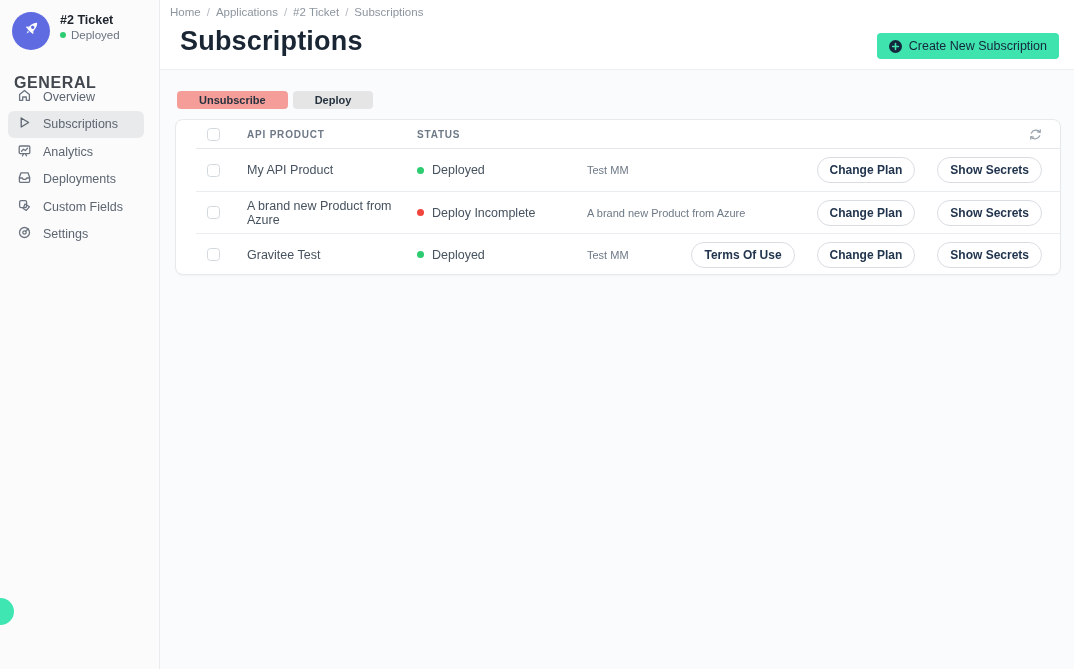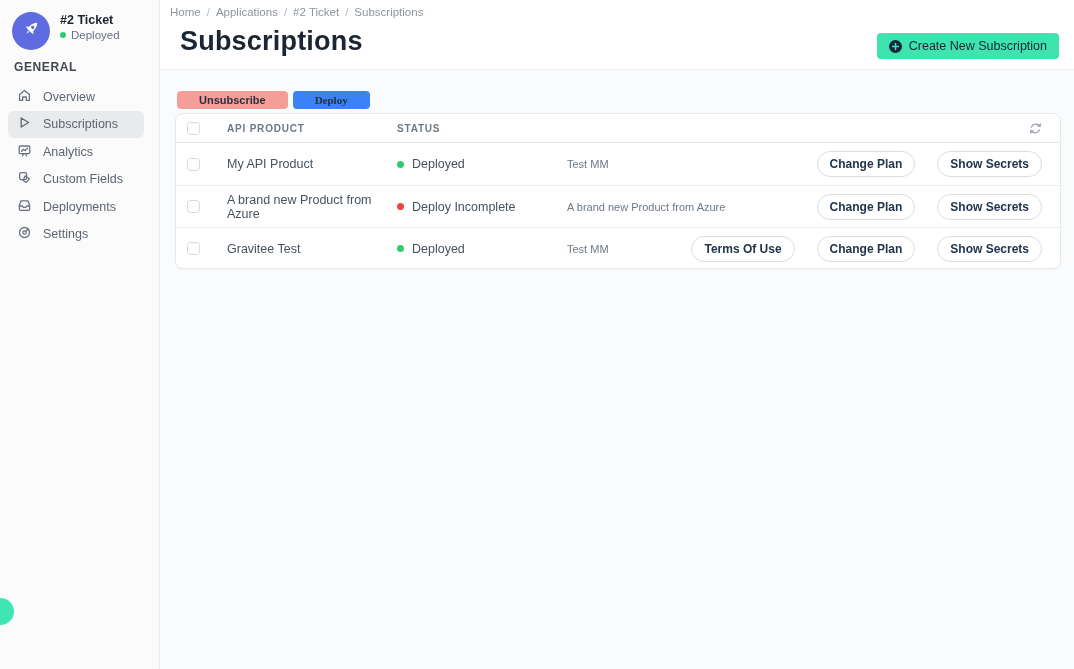--- a/index.html
+++ b/index.html
@@ -9,21 +9,21 @@
   
   .sidebar { position:absolute; left:0; top:0; bottom:0; width:160px; background:#fbfbfc; border-right:1px solid #e9ebee; }
   .avatar { position:absolute; left:12px; top:12px; width:38px; height:38px; border-radius:50%;
             background:#5f6be0; display:flex; align-items:center; justify-content:center; }
   .app-name { position:absolute; left:60px; top:13px; font-size:12.5px; font-weight:bold; color:#1e242c; white-space:nowrap; }
   .app-status { position:absolute; left:60px; top:29px; display:flex; align-items:center; gap:5px; font-size:11.5px; color:#6a7380; }
   .dot { width:7px; height:7px; border-radius:50%; display:inline-block; flex:0 0 auto; }
   .dot.sm { width:6px; height:6px; }
   .dot.success { background:#2ecc71; }
   .dot.error { background:#f2453d; }
-  .section-label { position:absolute; left:14px; top:60px; font-size:12px; font-weight:bold; letter-spacing:0.6px; color:#42474e; }
+  .section-label { position:absolute; left:14px; top:74px; font-size:16px; font-weight:bold; letter-spacing:0.6px; color:#42474e; }
   .nav { position:absolute; left:0; top:83px; right:0; }
   .nav-item { display:flex; align-items:center; height:27.5px; padding-left:17px; gap:11px;
               font-size:12.5px; color:#5c6570; cursor:pointer; }
   .nav-item.active { background:#e9eaec; border-radius:6px; margin:0 15px 0 8px; padding-left:9px; }
   .nav-item svg { flex:0 0 auto; }
 
   
   .main-header { position:absolute; left:160px; right:0; top:0; height:70px; background:#ffffff; border-bottom:1px solid #edeff2; }
   .breadcrumb { position:absolute; left:10px; top:6px; font-size:11.5px; color:#8d959f; display:flex; gap:6px;justify-content:flex-end; }
   .breadcrumb .sep { color:#b3bac2; }
@@ -31,24 +31,24 @@
   .create-btn { position:absolute; right:15px; top:33px; height:26px; display:flex; align-items:center; gap:7px;
                 padding:0 12px; border:none; border-radius:4px; background:#3fe3ae; cursor:pointer;
                 font-family:inherit; font-size:12.5px; font-weight:normal; color:#14263c; }
 
   
   .content { position:absolute; left:160px; right:0; top:70px; bottom:0; background:#fafbfc; }
   .pills { position:absolute; left:17px; top:21px; display:flex; gap:5px; }
   .pill { height:18px; display:flex; align-items:center; padding:0 22px; border:none; border-radius:4px;
           font-family:inherit; font-size:11px; font-weight:bold; color:#25313e; cursor:pointer; }
   .pill.unsubscribe { background:#f59e99; }
-  .pill.deploy { background:#3b82f6;font-family:Liberation Serif, serif; }
-
-  .card { position:absolute; left:15px; right:13px; top:43px; height:156px; background:#ffffff;
-          border:1px solid #e7eaec; border-radius:8px; box-shadow:0 1px 2px rgba(20,30,50,0.04); overflow:hidden; }
+  .pill.deploy { background:#e5e5e5; }
+
+  .card { position:absolute; left:15px; right:13px; top:49px; height:156px; background:#ffffff;
+          border:1px solid #e7eaec; border-radius:8px; box-shadow:0 1px 2px rgba(20,30,50,0.04); overflow:hidden;padding-left:20px; }
   .tgrid { display:grid; grid-template-columns:40px 170px 170px 1fr auto; align-items:center; padding:0 18px 0 11px; }
   .thead { height:29px; border-bottom:1px solid #e4e7eb; }
   .th { font-size:10px; font-weight:bold; letter-spacing:0.8px; color:#6e7987; text-transform:uppercase; }
   .trow { height:42px; border-top:1px solid #eaedf0; }
   .trow:first-of-type { border-top:none; }
   .cell-product { font-size:12.5px; color:#46525f; }
   .cell-status { display:flex; align-items:center; gap:8px; font-size:12.5px; color:#46525f; }
   .cell-plan { font-size:11px; color:#6e7987; }
   .cell-actions { display:flex; gap:22px; justify-self:end; }
   .action-btn { height:26px; padding:0 12px; border:1px solid #d9dde2; border-radius:14px; background:#ffffff;
@@ -104,35 +104,35 @@
         <svg width="15" height="15" viewBox="0 0 15 15" fill="none" stroke="#6b7480" stroke-width="1.3" stroke-linejoin="round" stroke-linecap="round">
           <rect x="2.2" y="3" width="10.6" height="7.6" rx="1"></rect>
           <path d="M4.5 8.3 L6.5 6.2 L8.3 7.6 L10.5 5.2"></path>
           <path d="M5.5 12.8 L6.6 10.6 M9.5 12.8 L8.4 10.6"></path>
         </svg>
       </span>
       <span>Analytics</span>
     </div>
     <div class="nav-item">
       <span>
+        <svg width="15" height="15" viewBox="0 0 15 15" fill="none" stroke="#6b7480" stroke-width="1.3" stroke-linejoin="round" stroke-linecap="round">
+          <path d="M4 2.8 H11 L12.6 7.3 V11.3 A1 1 0 0 1 11.6 12.3 H3.4 A1 1 0 0 1 2.4 11.3 V7.3 Z"></path>
+          <path d="M2.4 8 H5.4 L6.2 9.3 H8.8 L9.6 8 H12.6"></path>
+        </svg>
+      </span>
+      <span>Deployments</span>
+    </div>
+    <div class="nav-item">
+      <span>
         <svg width="15" height="15" viewBox="0 0 15 15" fill="none" stroke="#6b7480" stroke-width="1.3" stroke-linejoin="round">
           <rect x="2.6" y="2.6" width="7" height="7" rx="1.6"></rect>
           <path d="M8 6 L12.4 8.8 L9.3 12.4 L6.2 10.5 Z"></path>
         </svg>
       </span>
       <span>Custom Fields</span>
-    </div>
-    <div class="nav-item">
-      <span>
-        <svg width="15" height="15" viewBox="0 0 15 15" fill="none" stroke="#6b7480" stroke-width="1.3" stroke-linejoin="round" stroke-linecap="round">
-          <path d="M4 2.8 H11 L12.6 7.3 V11.3 A1 1 0 0 1 11.6 12.3 H3.4 A1 1 0 0 1 2.4 11.3 V7.3 Z"></path>
-          <path d="M2.4 8 H5.4 L6.2 9.3 H8.8 L9.6 8 H12.6"></path>
-        </svg>
-      </span>
-      <span>Deployments</span>
     </div>
     <div class="nav-item">
       <span>
         <svg width="15" height="15" viewBox="0 0 15 15" fill="none" stroke="#6b7480" stroke-width="1.3" stroke-linecap="round">
           <circle cx="7.5" cy="7.5" r="5"></circle>
           <circle cx="7.5" cy="7.5" r="1.7"></circle>
           <path d="M8.7 6.3 L11.2 3.8"></path>
         </svg>
       </span>
       <span>Settings</span>

